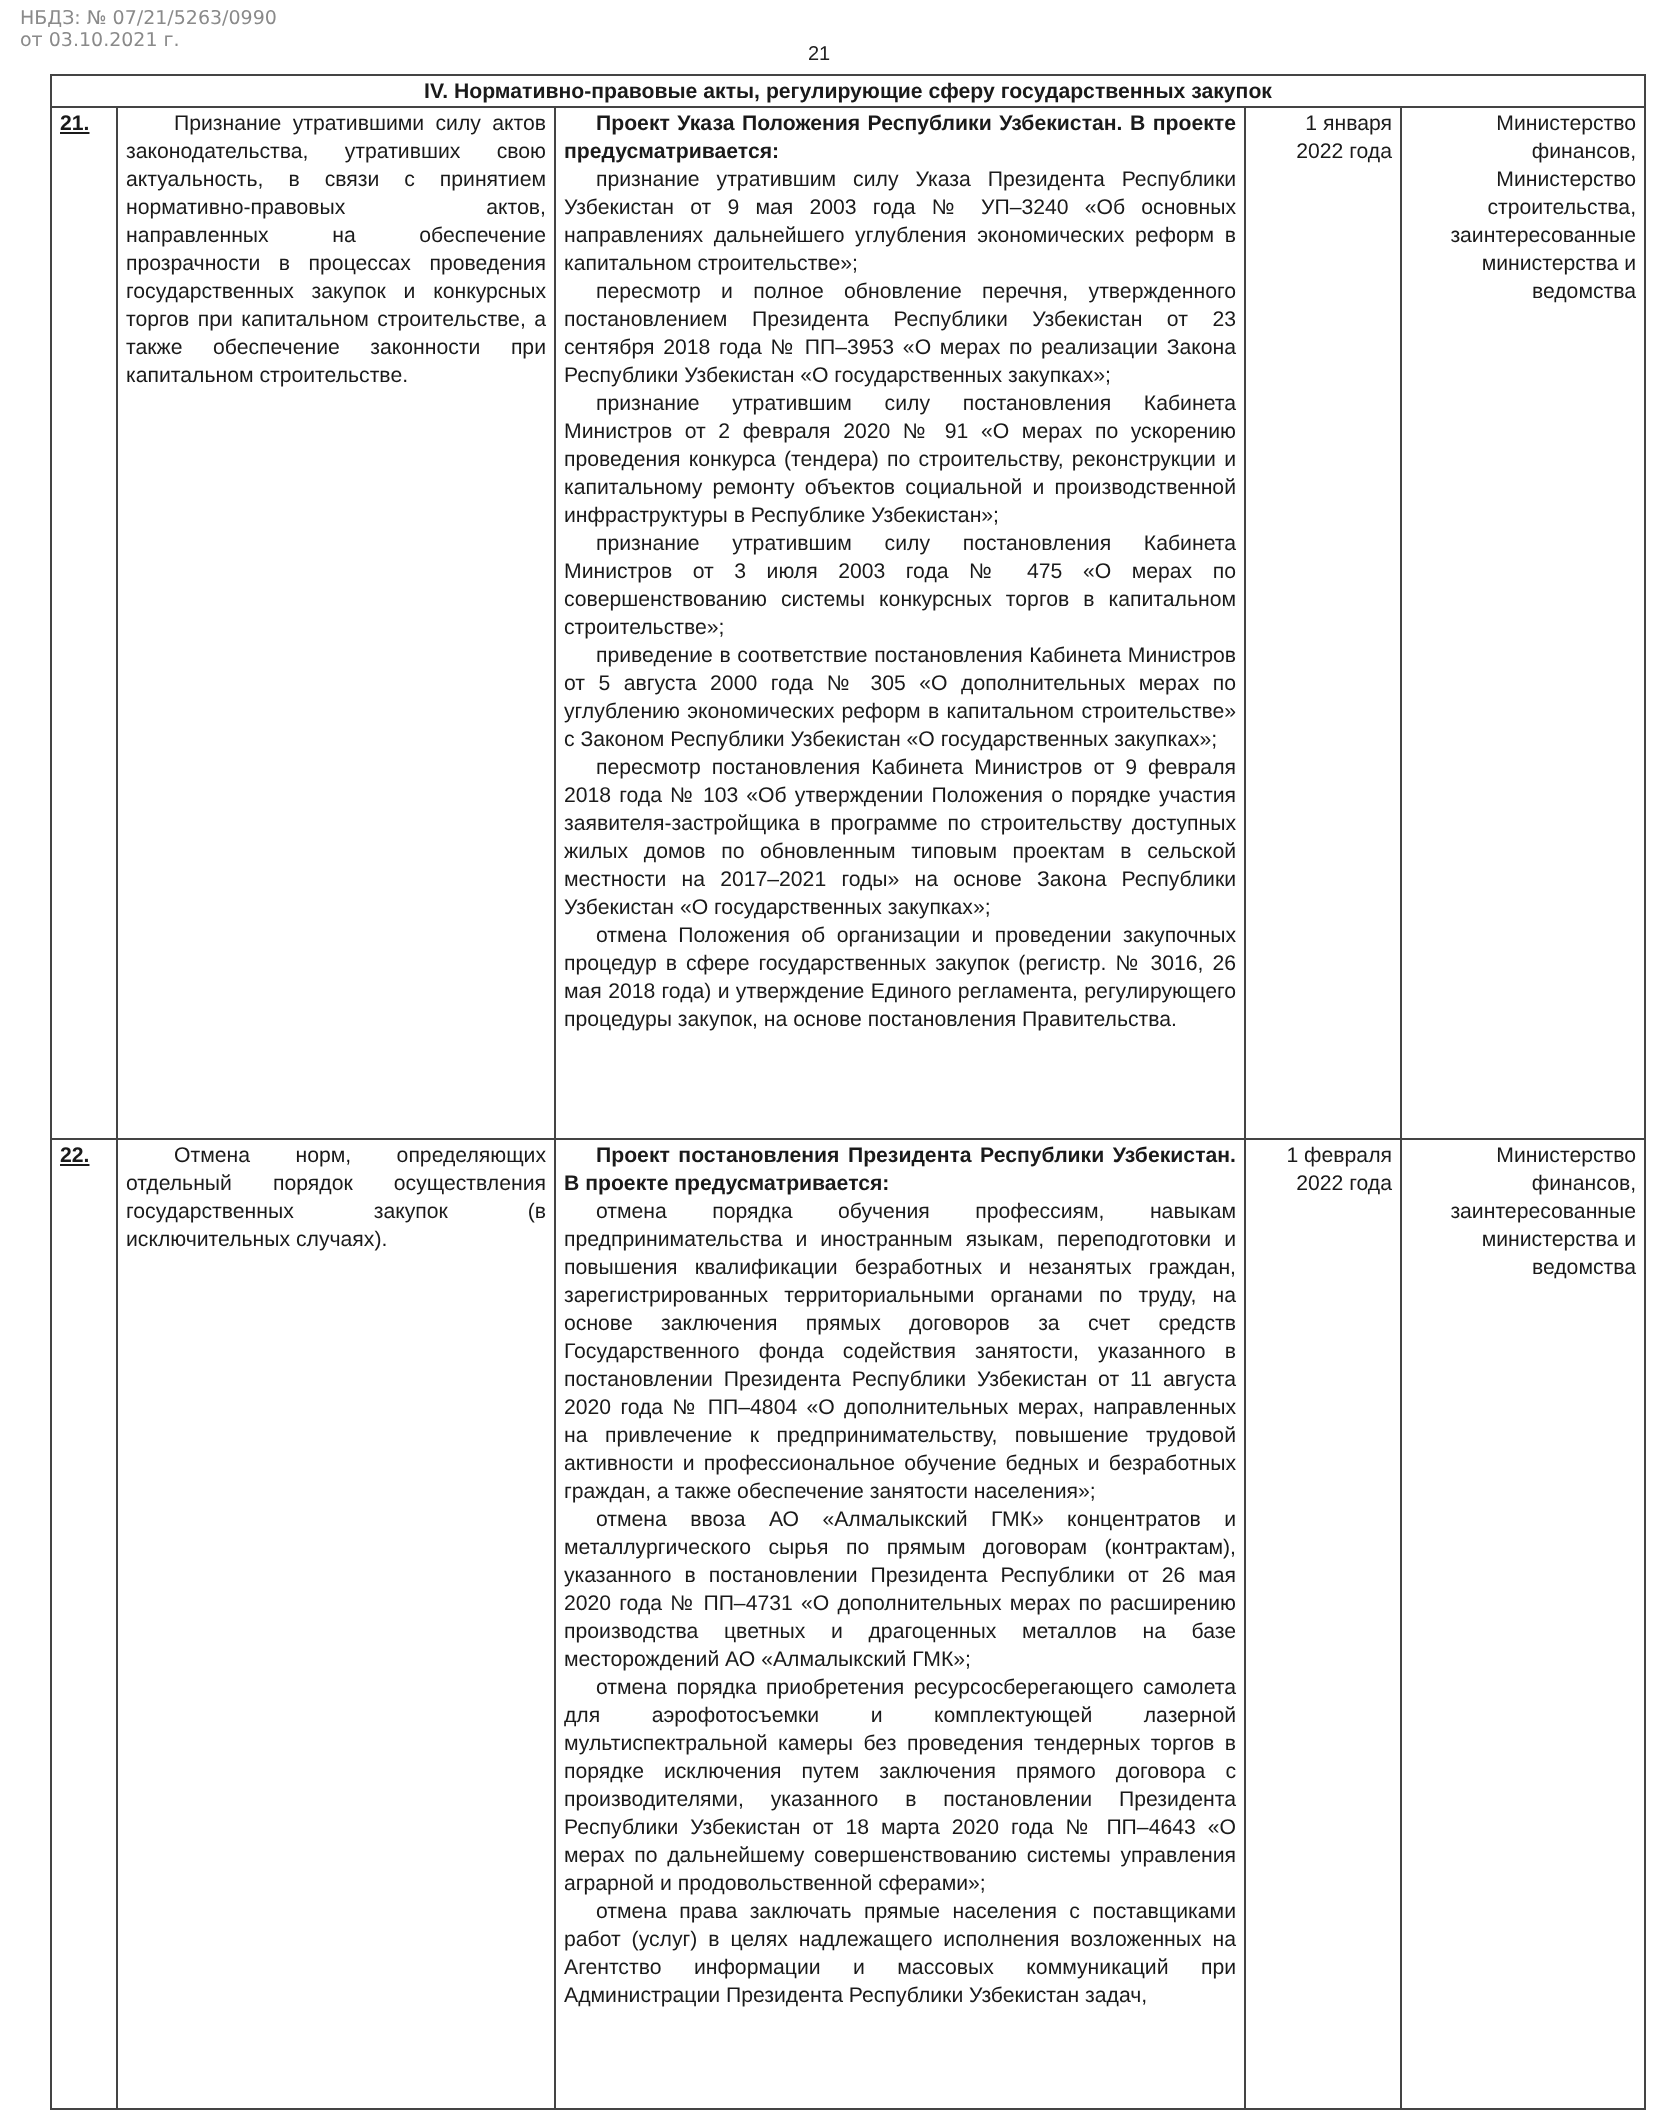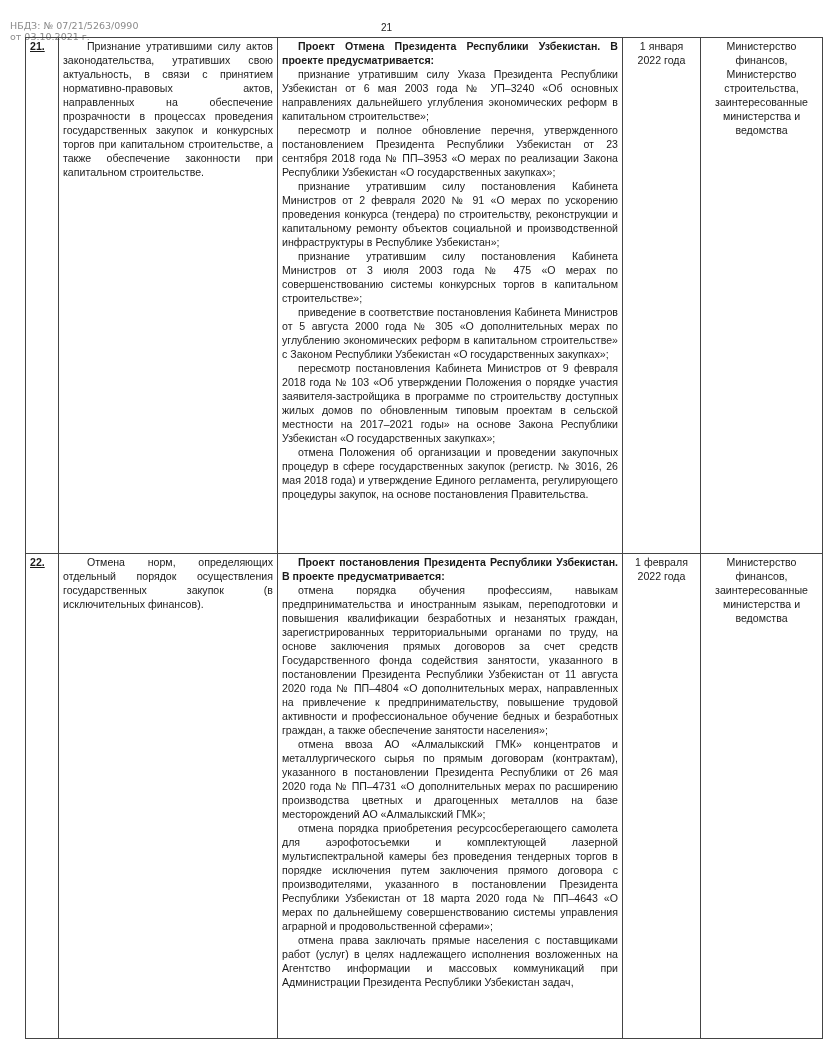--- a/index.html
+++ b/index.html
@@ -1,45 +1,45 @@
 <!DOCTYPE html>
 <html><head>
 <meta charset="utf-8">
 <style>
   html, body { margin: 0; padding: 0; background: #ffffff; }
   body {
     width: 836px; height: 1064px; position: relative; overflow: hidden;
     font-family: "Liberation Sans", sans-serif; color: #1a1a1a;
   }
   .stamp {
-    position: absolute; left: 10px; top: 20px;
+    position: absolute; left: 10px; top: 4px;
     font-size: 9.5px; line-height: 11px; color: #8a8a8a;
     font-family: "DejaVu Sans", sans-serif;
   }
   .page-num {
-    position: absolute; left: 381px; top: 22px; font-size: 10px; color: #222;
+    position: absolute; left: 404px; top: 22px; font-size: 10px; color: #222;
   }
   table.doc {
     position: absolute; left: 25px; top: 37px;
     width: 797px; border-collapse: collapse; table-layout: fixed;
   }
   table.doc td {
     border: 1px solid #444; vertical-align: top; padding: 1px 4px 0 4px;
     font-size: 10.6px; line-height: 14px; overflow: hidden;
   }
   td.section {
     height: 12px; font-weight: bold; text-align: center; padding-left: 180px;
     font-size: 10.8px; line-height: 12px;
   }
   td.num { font-weight: bold; font-size: 11px; padding-left: 4px; text-decoration: underline; }
   td.title { text-align: justify; text-indent: 24px; }
   td.desc { text-align: justify; }
   td.desc p { margin: 0; text-indent: 16px; }
   td.desc p.lead { font-weight: bold; text-indent: 16px; }
-  td.date, td.resp { text-align: center; padding-top: 2px; }
+  td.date, td.resp { text-align: right; padding-top: 2px; }
   tr.row21 td { height: 514px; }
   tr.row22 td { height: 483px; }
 </style>
 </head>
 <body>
 
 <div class="stamp">
   <div>НБДЗ: № 07/21/5263/0990</div>
   <div>от 03.10.2021 г.</div>
 </div>
@@ -48,39 +48,42 @@
 
 <table class="doc">
   <colgroup>
     <col style="width:33px">
     <col style="width:219px">
     <col style="width:345px">
     <col style="width:78px">
     <col style="width:122px">
   </colgroup>
   <tbody>
+      <tr>
+    <td colspan="5" class="section">IV. Нормативно-правовые акты, регулирующие сферу государственных закупок</td>
+  </tr>
   <tr class="row21">
     <td class="num">21.</td>
     <td class="title">Признание утратившими силу актов законодательства, утративших свою актуальность, в связи с принятием нормативно-правовых актов, направленных на обеспечение прозрачности в процессах проведения государственных закупок и конкурсных торгов при капитальном строительстве, а также обеспечение законности при капитальном строительстве.</td>
     <td class="desc">
-      <p class="lead">Проект Отмена Президента Республики Узбекистан. В проекте предусматривается:</p>
-      <p>признание утратившим силу Указа Президента Республики Узбекистан от 6 мая 2003 года № УП–3240 «Об основных направлениях дальнейшего углубления экономических реформ в капитальном строительстве»;</p>
+      <p class="lead">Проект Указа Положения Республики Узбекистан. В проекте предусматривается:</p>
+      <p>признание утратившим силу Указа Президента Республики Узбекистан от 9 мая 2003 года № УП–3240 «Об основных направлениях дальнейшего углубления экономических реформ в капитальном строительстве»;</p>
       <p>пересмотр и полное обновление перечня, утвержденного постановлением Президента Республики Узбекистан от 23 сентября 2018 года № ПП–3953 «О мерах по реализации Закона Республики Узбекистан «О государственных закупках»;</p>
       <p>признание утратившим силу постановления Кабинета Министров от 2 февраля 2020 № 91 «О мерах по ускорению проведения конкурса (тендера) по строительству, реконструкции и капитальному ремонту объектов социальной и производственной инфраструктуры в Республике Узбекистан»;</p>
       <p>признание утратившим силу постановления Кабинета Министров от 3 июля 2003 года № 475 «О мерах по совершенствованию системы конкурсных торгов в капитальном строительстве»;</p>
       <p>приведение в соответствие постановления Кабинета Министров от 5 августа 2000 года № 305 «О дополнительных мерах по углублению экономических реформ в капитальном строительстве» с Законом Республики Узбекистан «О государственных закупках»;</p>
       <p>пересмотр постановления Кабинета Министров от 9 февраля 2018 года № 103 «Об утверждении Положения о порядке участия заявителя-застройщика в программе по строительству доступных жилых домов по обновленным типовым проектам в сельской местности на 2017–2021 годы» на основе Закона Республики Узбекистан «О государственных закупках»;</p>
       <p>отмена Положения об организации и проведении закупочных процедур в сфере государственных закупок (регистр. № 3016, 26 мая 2018 года) и утверждение Единого регламента, регулирующего процедуры закупок, на основе постановления Правительства.</p>
     </td>
     <td class="date">1 января 2022 года</td>
     <td class="resp">Министерство финансов, Министерство строительства, заинтересованные министерства и ведомства</td>
   </tr>
   <tr class="row22">
     <td class="num">22.</td>
-    <td class="title">Отмена норм, определяющих отдельный порядок осуществления государственных закупок (в исключительных финансов).</td>
+    <td class="title">Отмена норм, определяющих отдельный порядок осуществления государственных закупок (в исключительных случаях).</td>
     <td class="desc">
       <p class="lead">Проект постановления Президента Республики Узбекистан. В проекте предусматривается:</p>
       <p>отмена порядка обучения профессиям, навыкам предпринимательства и иностранным языкам, переподготовки и повышения квалификации безработных и незанятых граждан, зарегистрированных территориальными органами по труду, на основе заключения прямых договоров за счет средств Государственного фонда содействия занятости, указанного в постановлении Президента Республики Узбекистан от 11 августа 2020 года № ПП–4804 «О дополнительных мерах, направленных на привлечение к предпринимательству, повышение трудовой активности и профессиональное обучение бедных и безработных граждан, а также обеспечение занятости населения»;</p>
       <p>отмена ввоза АО «Алмалыкский ГМК» концентратов и металлургического сырья по прямым договорам (контрактам), указанного в постановлении Президента Республики от 26 мая 2020 года № ПП–4731 «О дополнительных мерах по расширению производства цветных и драгоценных металлов на базе месторождений АО «Алмалыкский ГМК»;</p>
       <p>отмена порядка приобретения ресурсосберегающего самолета для аэрофотосъемки и комплектующей лазерной мультиспектральной камеры без проведения тендерных торгов в порядке исключения путем заключения прямого договора с производителями, указанного в постановлении Президента Республики Узбекистан от 18 марта 2020 года № ПП–4643 «О мерах по дальнейшему совершенствованию системы управления аграрной и продовольственной сферами»;</p>
       <p>отмена права заключать прямые населения с поставщиками работ (услуг) в целях надлежащего исполнения возложенных на Агентство информации и массовых коммуникаций при Администрации Президента Республики Узбекистан задач,</p>
     </td>
     <td class="date">1 февраля 2022 года</td>
     <td class="resp">Министерство финансов, заинтересованные министерства и ведомства</td>
   </tr>

